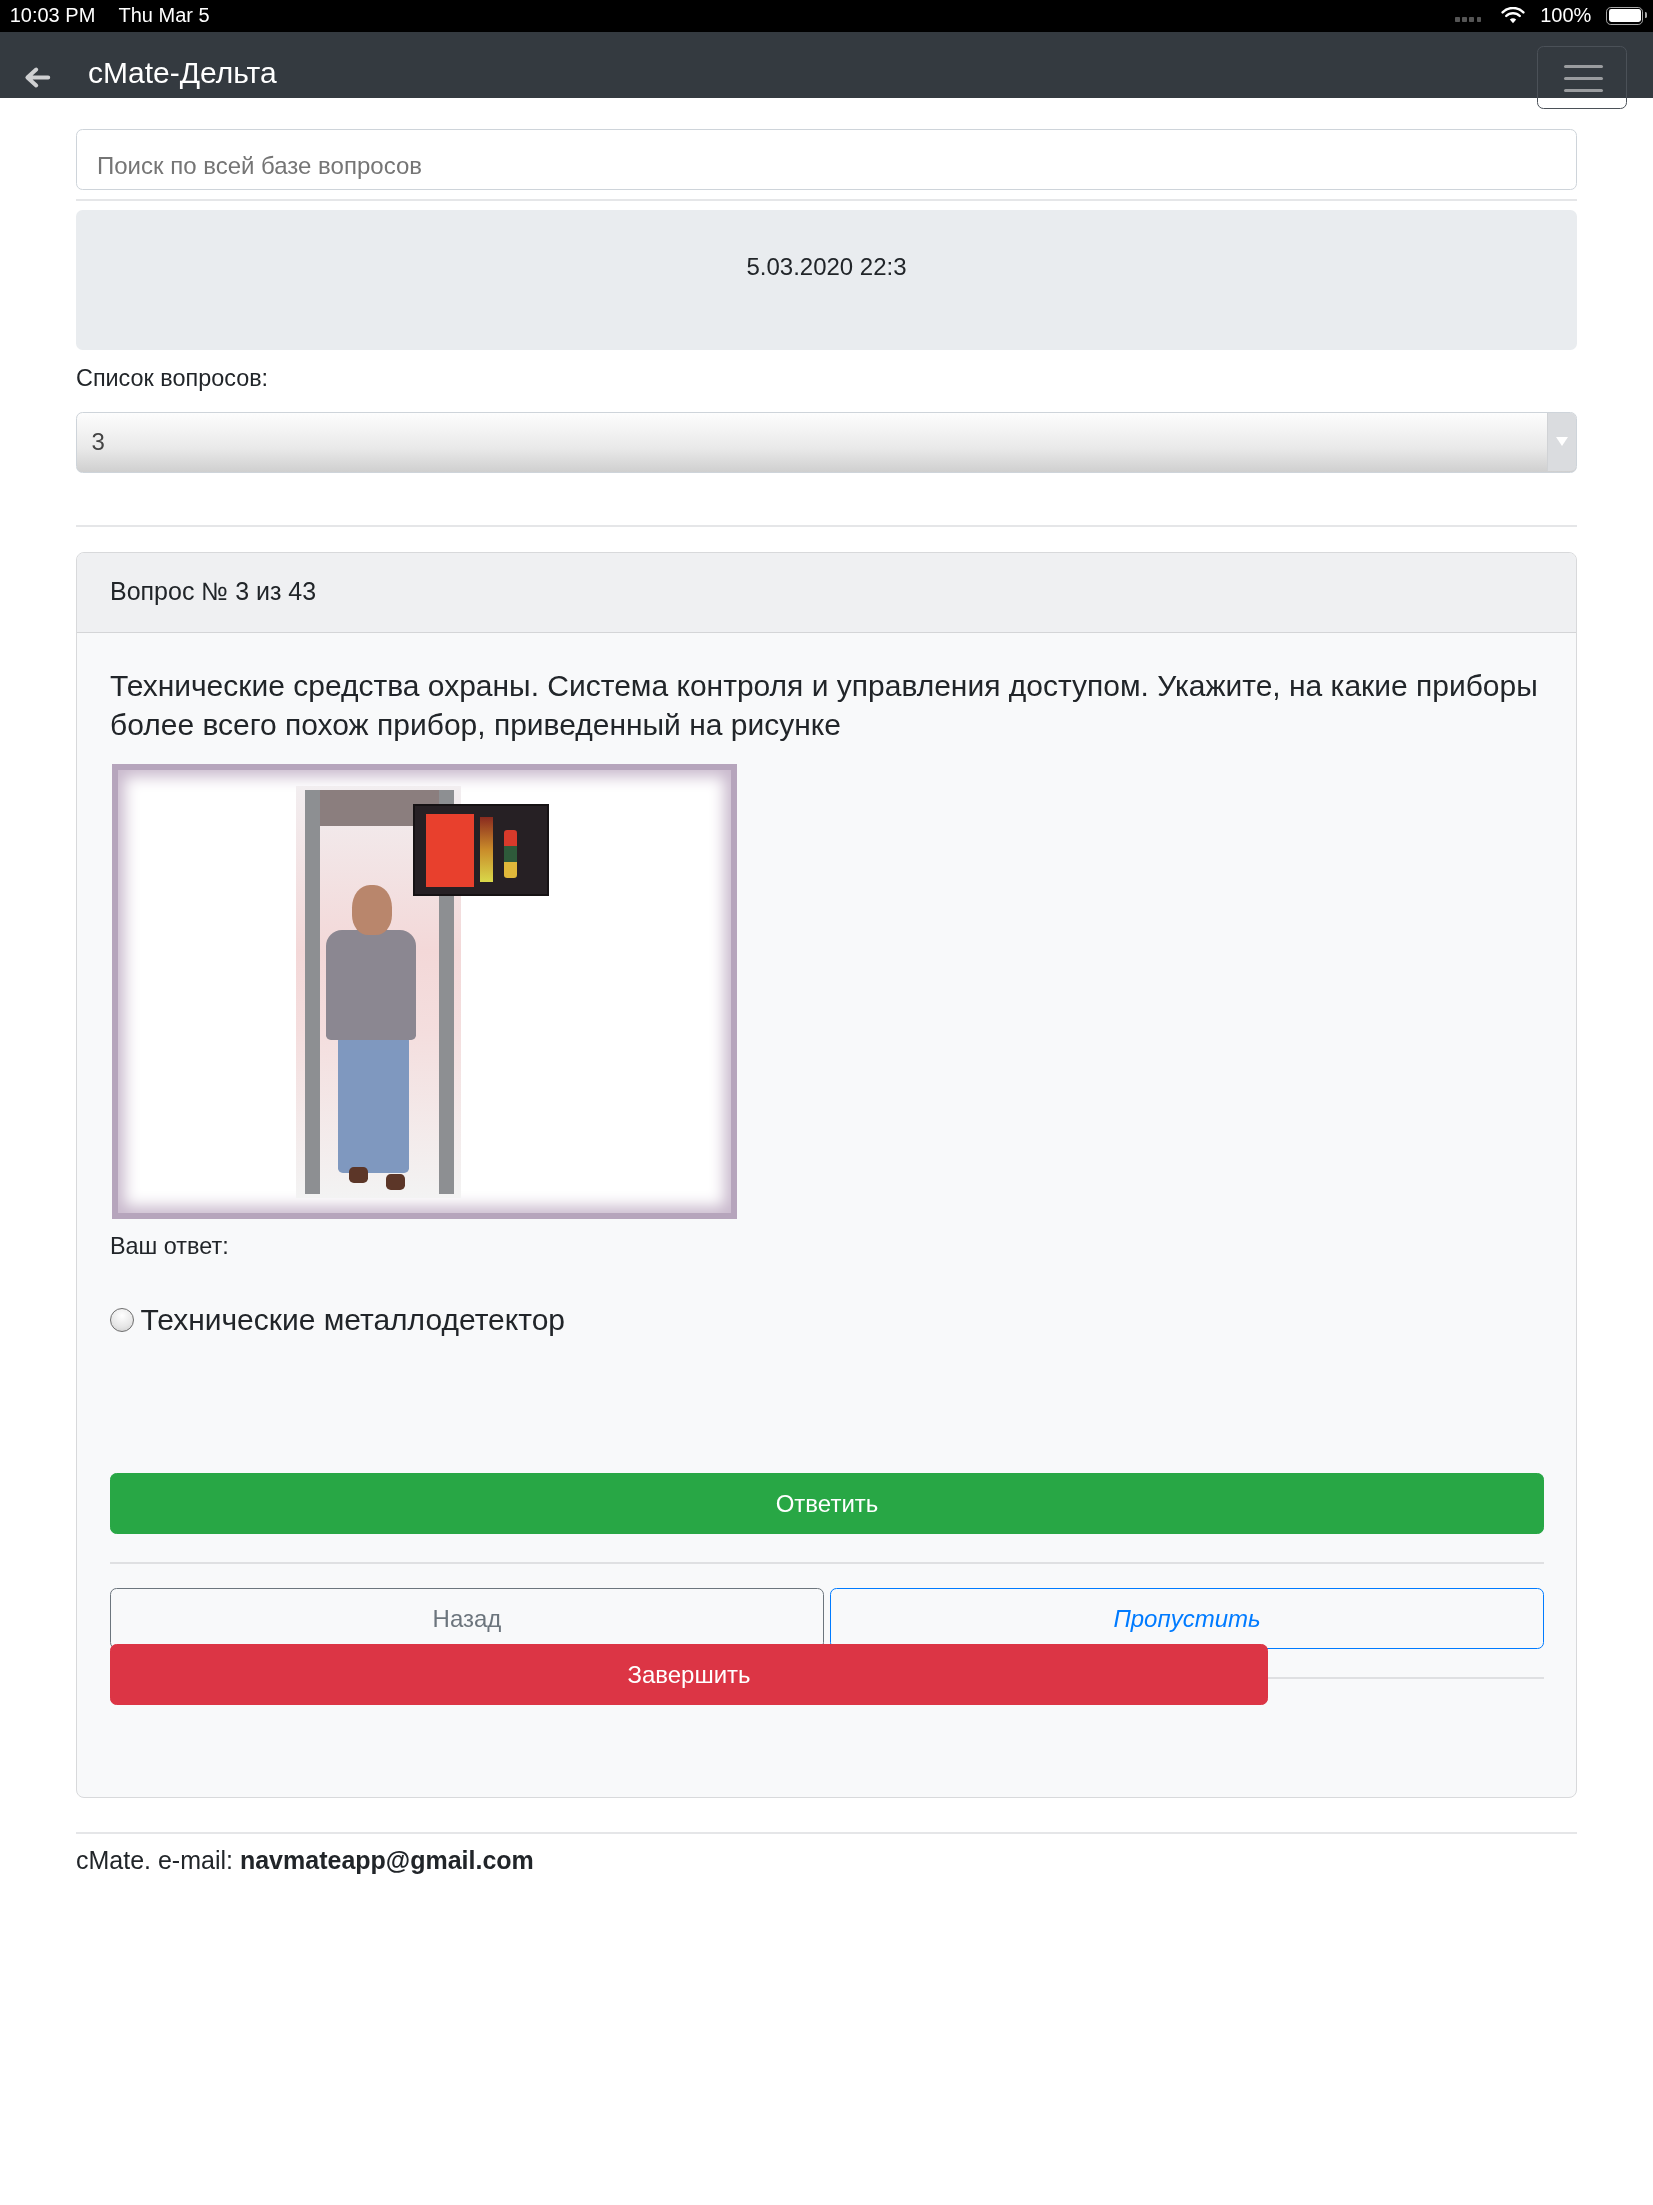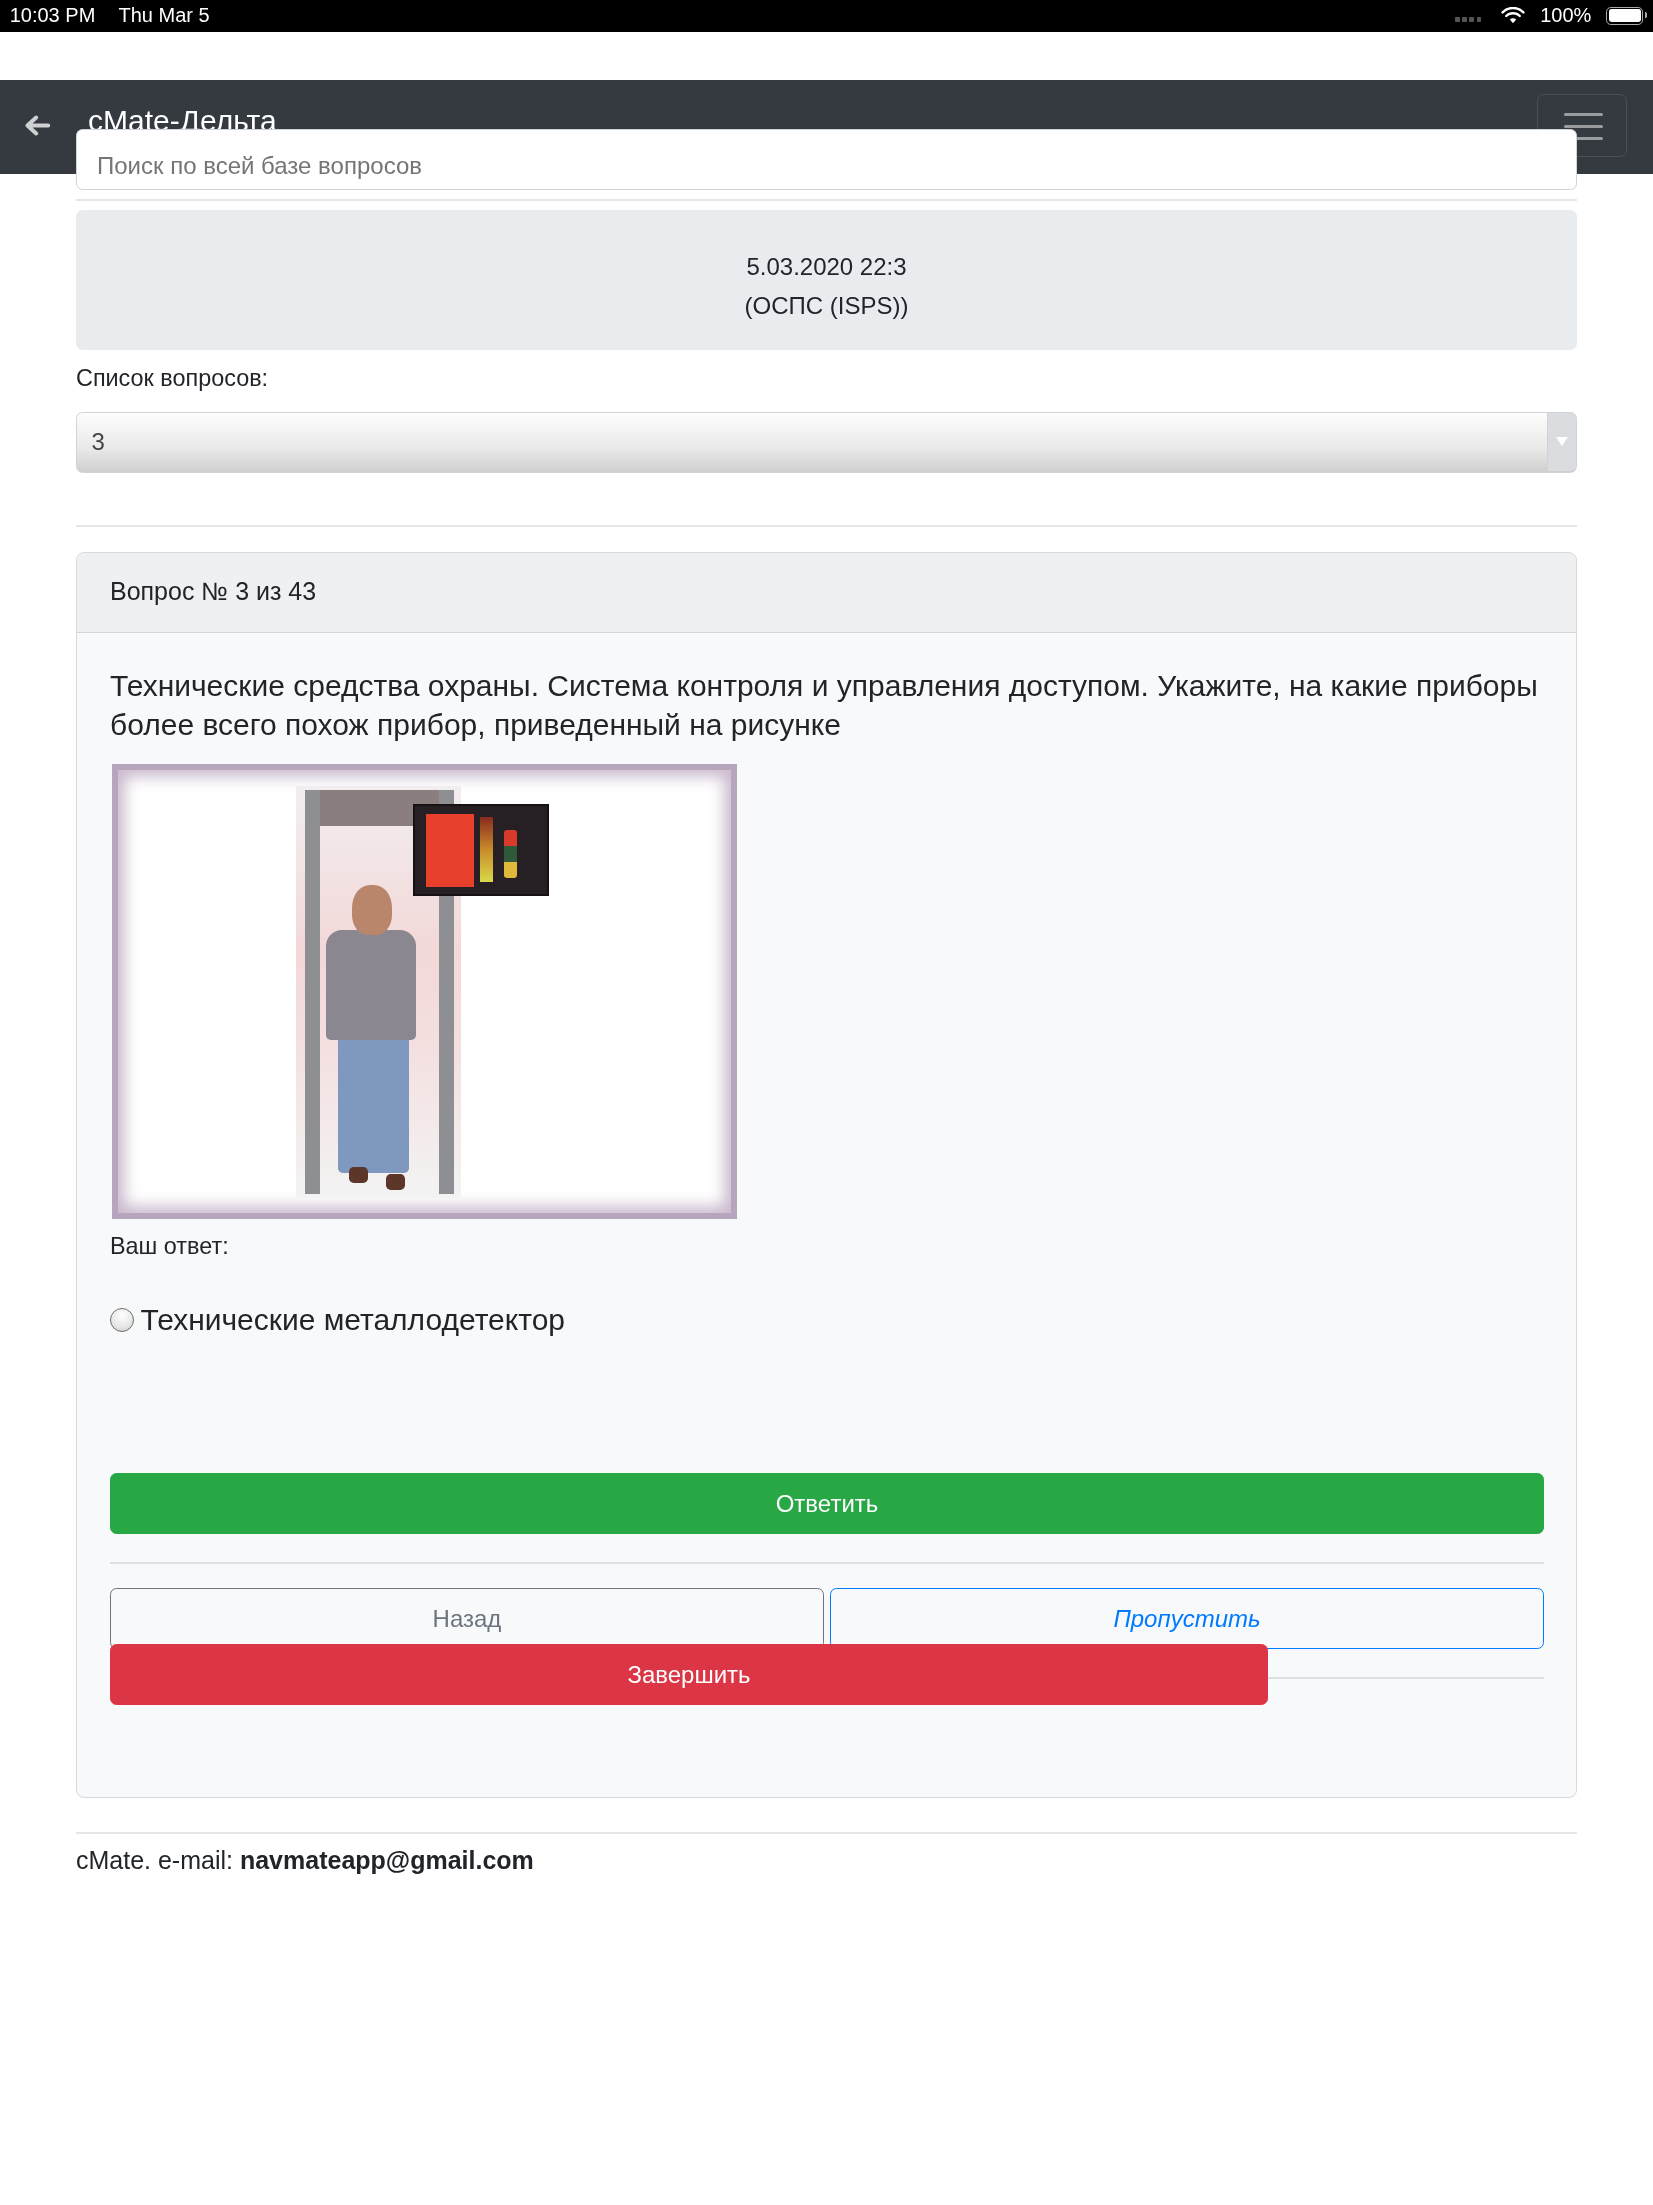--- a/index.html
+++ b/index.html
@@ -11,21 +11,21 @@
   .statusbar .left { position: absolute; left: 9.7px; top: 4px; }
   .statusbar .left span { margin-right: 18px; }
   .statusbar .right { position: absolute; right: 9.7px; top: 4px; display: flex; align-items: center; gap: 15px; }
   .sig-dots { display: flex; gap: 2.4px; margin-right: 4.8px; margin-top: 8px; }
   .sig-dots i { display: block; width: 4.8px; height: 4.8px; border-radius: 0.8px; background: #555; }
   .battery { width: 37px; height: 18px; border: 1.6px solid #aaa; border-radius: 4.8px; padding: 1.6px; position: relative; }
   .battery::after { content: ""; position: absolute; right: -4.8px; top: 4.8px; width: 2.4px; height: 5.7px; background: #aaa; border-radius: 0 1.6px 1.6px 0; }
   .battery .fill { width: 100%; height: 100%; background: #fff; border-radius: 2.4px; }
 
   
-  .navbar { position: absolute; left: 0; top: 32px; width: 1653px; height: 94px; background: #343a40; margin-top: 48px; }
+  .navbar { position: absolute; left: 0; top: 32px; width: 1653px; height: 66px; background: #343a40; }
   .nav-back { position: absolute; left: 21px; top: 31px; width: 32px; height: 29px; cursor: pointer; }
   .nav-title { position: absolute; left: 88px; top: 24px; font-size: 30px; color: #fff; }
   .nav-toggler { position: absolute; left: 1537px; top: 13.7px; width: 90px; height: 63px; border: 1.6px solid #4b5158; border-radius: 6.5px; }
   .nav-toggler i { position: absolute; left: 26px; width: 39px; height: 3.2px; background: #9a9c9f; border-radius: 1.6px; }
 
   .container { position: absolute; left: 76px; width: 1501px; }
 
   .search { top: 129px; height: 61px; border: 1.6px solid #ced4da; border-radius: 6.5px; background: #fff; font-size: 24px; color: #6c757d; padding: 12px 0 0 20px; line-height: 57px; font-family: inherit; }
   .hr { position: absolute; left: 76px; width: 1501px; height: 1.6px; background: #e5e6e8; }
 
@@ -111,21 +111,20 @@
     <i style="top:30px"></i>
     <i style="top:42px"></i>
   </div>
 </div>
 
 <input class="container search" type="text" placeholder="Поиск по всей базе вопросов" style="">
 <div class="hr" style="top:199px"></div>
 
 <div class="container info-box">
   <div>5.03.2020 22:3</div>
-  <div>(ОСПС (ISPS))</div>
 </div>
 
 <div class="container list-label">Список вопросов:</div>
 <div class="container select">
   <span class="val">3</span>
   <div class="arrow-area"></div>
 </div>
 <div class="hr" style="top:525px"></div>
 
 <div class="container card">

